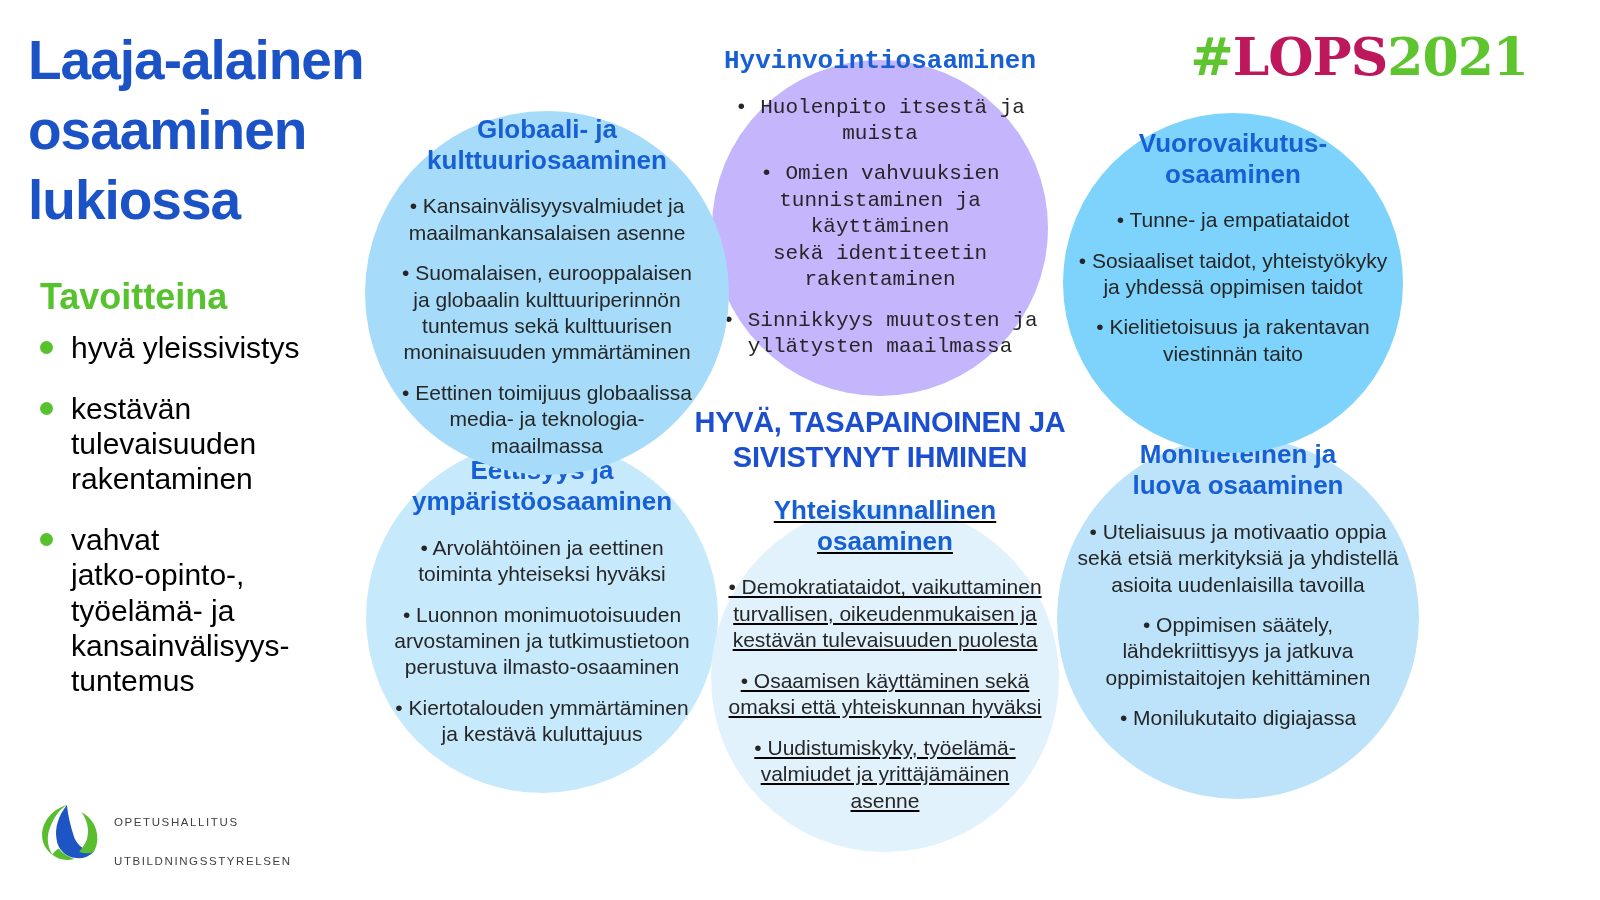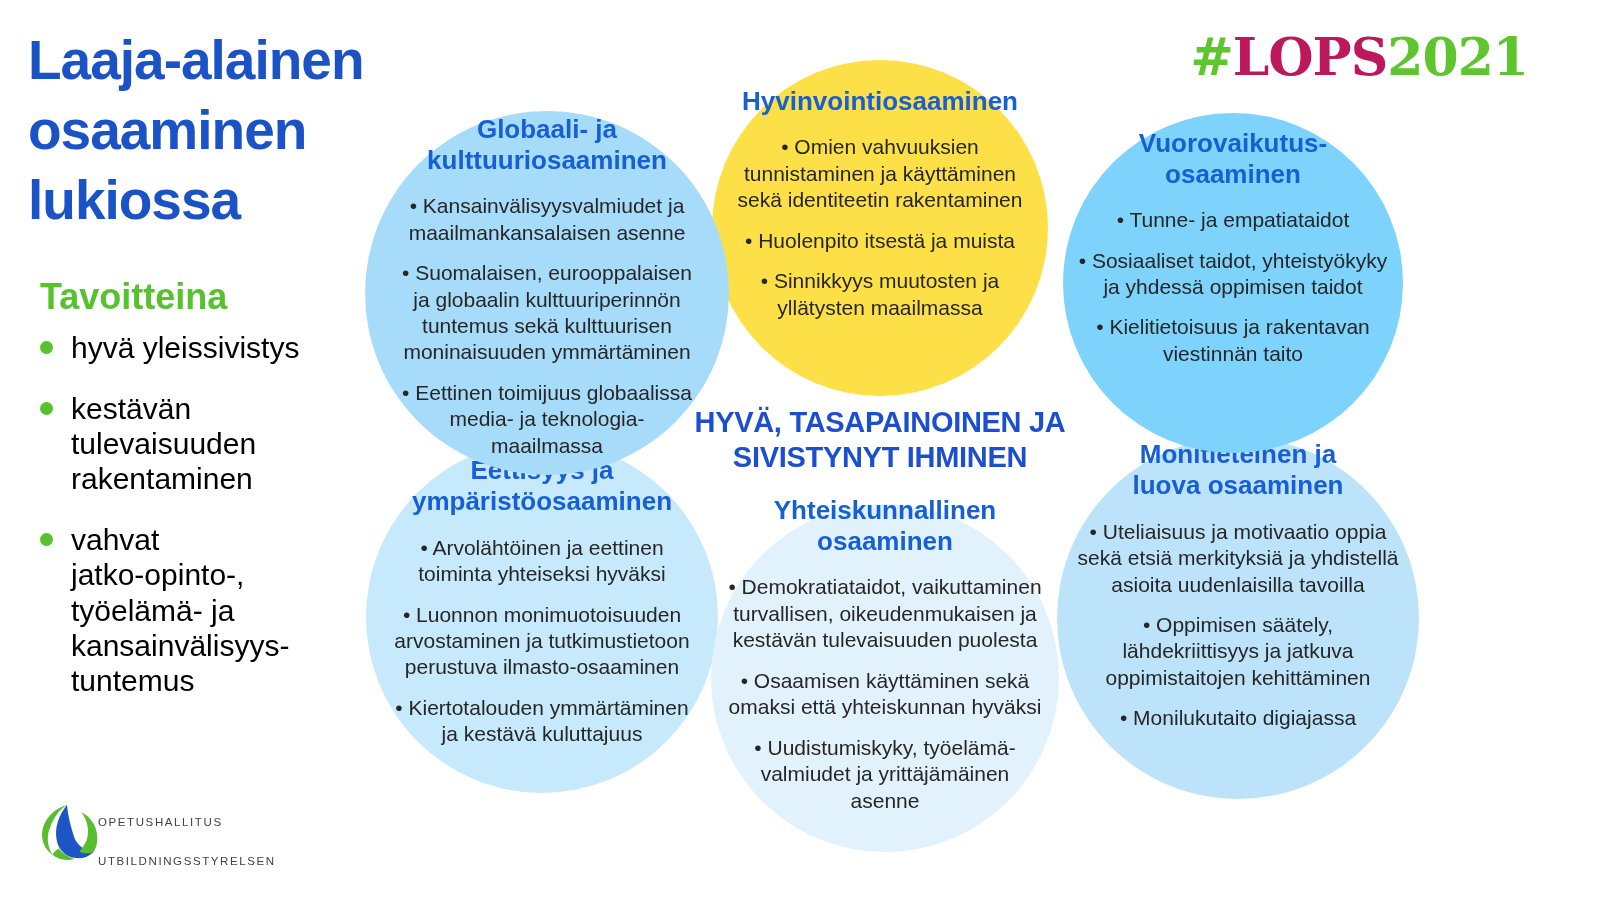--- a/index.html
+++ b/index.html
@@ -54,34 +54,34 @@
     margin:0 0 10px 0;white-space:pre-line;
   }
   .cb{
     font-size:21px;line-height:1.26;color:#262626;margin:7px 0;
     white-space:pre-line;
   }
   .c1{left:365px;top:111px;width:364px;height:364px;padding:10px 14px 16px;}
   .c2{left:712px;top:60px; width:336px;height:336px;padding:0 6px 42px;}
   .c3{left:1063px;top:113px;width:340px;height:340px;padding:0 2px 64px;}
   .c4{left:366px;top:441px;width:352px;height:352px;padding:0 8px 24px;}
-  .c5{left:711px;top:504px;width:348px;height:348px;padding:0 4px 40px;}
+  .c5{left:711px;top:504px;width:348px;height:348px;padding:0 4px 40px;text-decoration:underline;}
   .c6{left:1057px;top:437px;width:362px;height:362px;padding:0 6px 58px;}
 
   
   .center-statement{
     position:absolute;left:648px;top:405px;width:464px;
     text-align:center;font-size:29px;font-weight:bold;color:#1B4FD0;
     line-height:1.22;letter-spacing:-0.3px;white-space:pre-line;margin:0;
   }
 
   
   .org{
     position:absolute;left:40px;top:793px;
-    display:flex;align-items:center;
+    display:flex;align-items:center;gap:16px;
   }
   .org-text{
     font-size:11.5px;letter-spacing:1.6px;color:#414042;line-height:1.7;
     white-space:pre-line;
   }
 </style>
 </head>
 <body>
 
 <h1 class="main-title" data-name="page-title">Laaja-alainen
@@ -122,26 +122,26 @@
 maailmankansalaisen asenne</p>
   <p class="cb" data-name="circle-bullet">• Suomalaisen, eurooppalaisen
 ja globaalin kulttuuriperinnön
 tuntemus sekä kulttuurisen
 moninaisuuden ymmärtäminen</p>
   <p class="cb" data-name="circle-bullet">• Eettinen toimijuus globaalissa
 media- ja teknologia-
 maailmassa</p>
 </div>
 
-<div class="circle c2" data-name="circle-wellbeing-competence" style="background-color: #fde047;">
+<div class="circle c2" data-name="circle-wellbeing-competence" style="background-color: #c4b5fd; font-family: Liberation Mono, monospace;">
   <h3 class="ch" data-name="circle-title">Hyvinvointiosaaminen</h3>
+  <p class="cb" data-name="circle-bullet">• Huolenpito itsestä ja muista</p>
   <p class="cb" data-name="circle-bullet">• Omien vahvuuksien
 tunnistaminen ja käyttäminen
 sekä identiteetin rakentaminen</p>
-  <p class="cb" data-name="circle-bullet">• Huolenpito itsestä ja muista</p>
   <p class="cb" data-name="circle-bullet">• Sinnikkyys muutosten ja
 yllätysten maailmassa</p>
 </div>
 
 <div class="circle c3 top" data-name="circle-interaction-competence" style="background-color: #7dd3fc;">
   <h3 class="ch" data-name="circle-title">Vuorovaikutus-
 osaaminen</h3>
   <p class="cb" data-name="circle-bullet">• Tunne- ja empatiataidot</p>
   <p class="cb" data-name="circle-bullet">• Sosiaaliset taidot, yhteistyökyky
 ja yhdessä oppimisen taidot</p>

